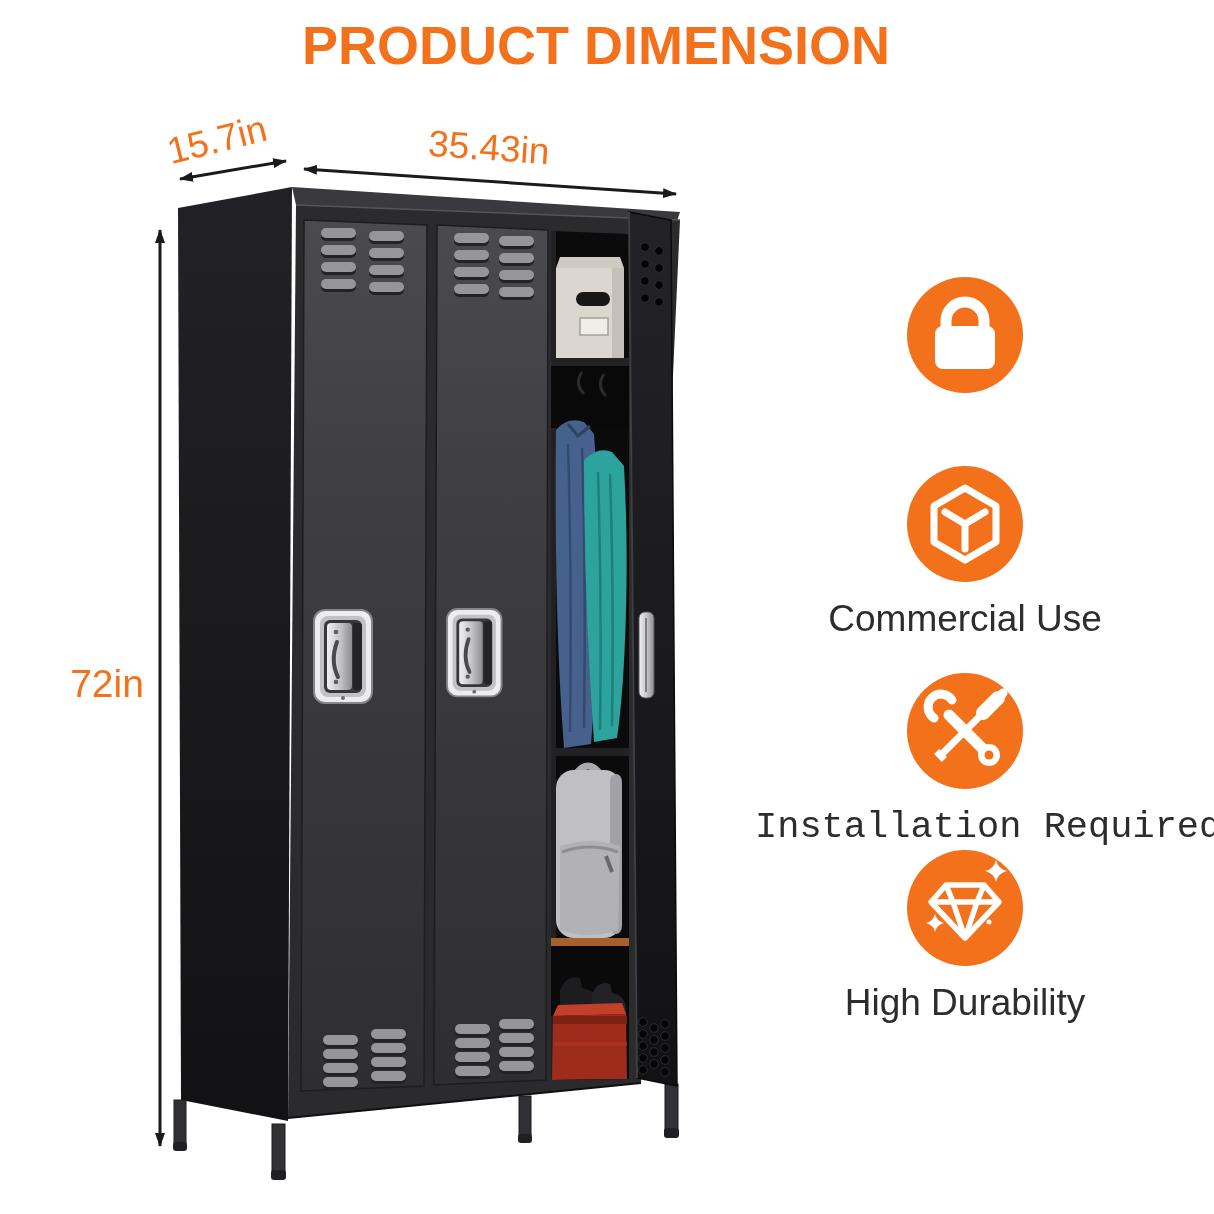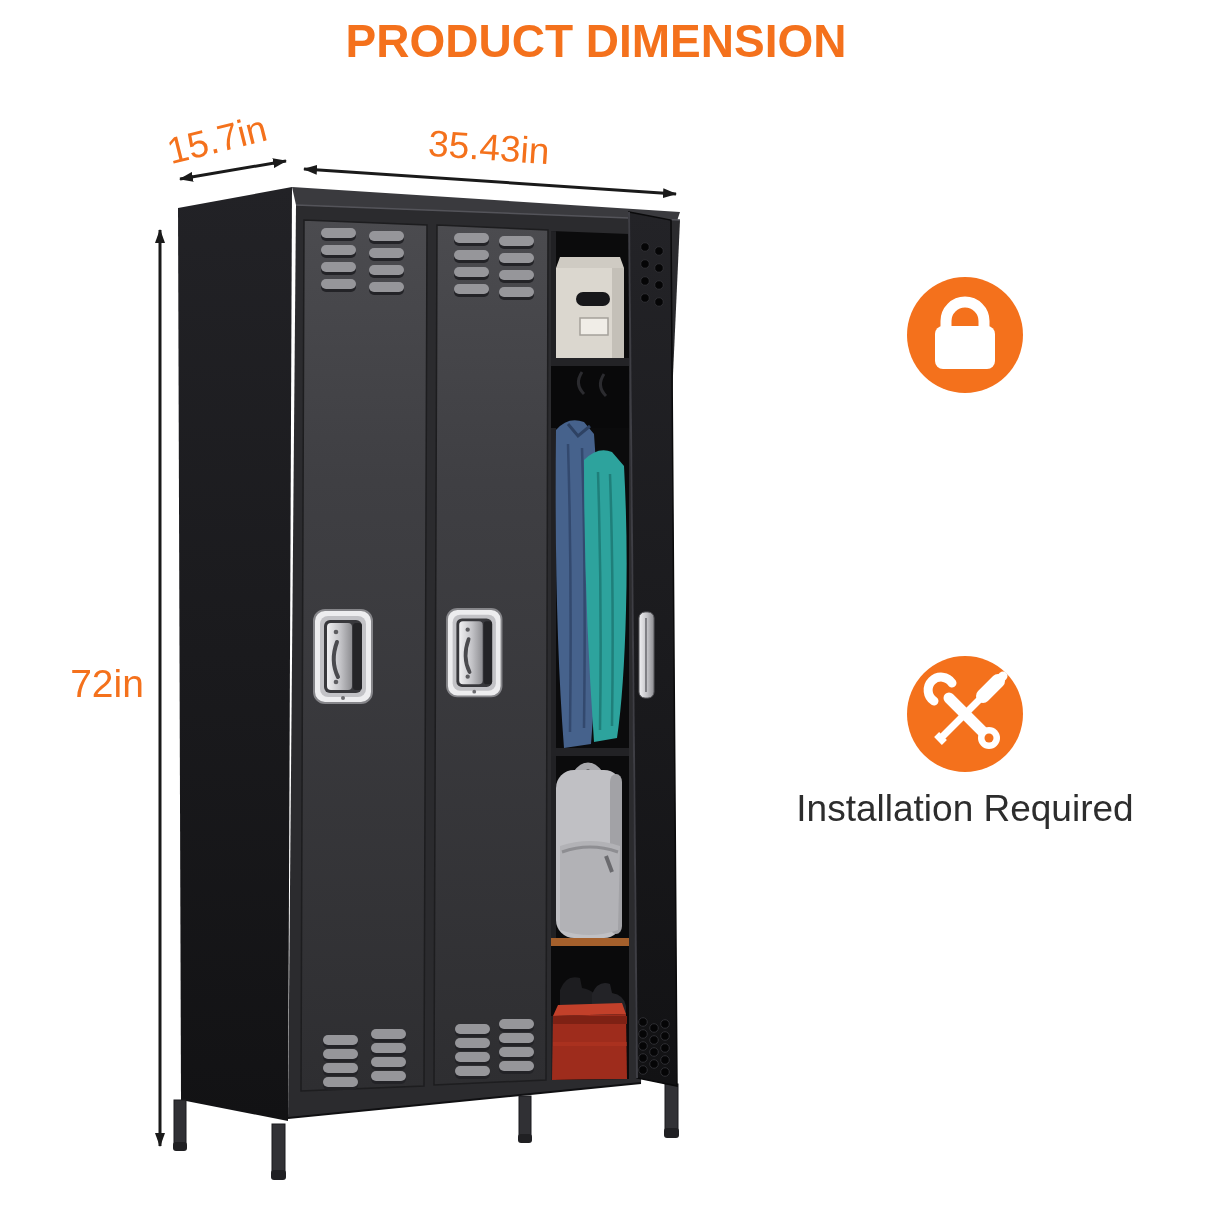--- a/index.html
+++ b/index.html
@@ -2,30 +2,30 @@
 <html><head>
 <meta charset="utf-8">
 <style>
   html,body{margin:0;padding:0;background:#ffffff;}
   .stage{
     position:relative;width:1214px;height:1214px;background:#ffffff;
     font-family:"Liberation Sans","DejaVu Sans",sans-serif;overflow:hidden;
   }
   .page-title{
     position:absolute;top:14px;left:0;width:1192px;margin:0;
-    text-align:center;font-size:46px;font-weight:bold;letter-spacing:0px;
+    text-align:center;font-size:54px;font-weight:bold;letter-spacing:0px;
     color:#F4711C;
   }
   .illustration{position:absolute;left:0;top:0;}
   .feature{position:absolute;left:755px;width:420px;text-align:center;}
   .feature .icon-wrap{display:inline-block;width:120px;height:120px;}
   .feature .feature-label{
     margin-top:10px;font-size:37px;color:#2d2d2d;white-space:nowrap;
   }
-  .f1{top:275px;} .f2{top:464px;} .f3{top:654px;} .f4{top:848px;}
+  .f1{top:275px;} .f2{top:464px;} .f3{top:671px;font-family:Liberation Mono, monospace;} .f4{top:848px;}
 </style>
 </head>
 <body>
 
 <div class="stage">
 
   <h1 class="page-title">PRODUCT DIMENSION</h1>
 
   <svg class="illustration" width="760" height="1214" viewBox="0 0 760 1214">
     <defs>
@@ -248,32 +248,58 @@
   <div class="feature f1">
     <span class="icon-wrap">
       <svg width="120" height="120" viewBox="-60 -60 120 120">
         <circle r="58" fill="#F4711C"></circle>
         <path d="M-19,-7 L-19,-14 A19,19 0 0 1 19,-14 L19,-7" stroke="#fff" stroke-width="11" fill="none"></path>
         <rect x="-30" y="-9" width="60" height="43" rx="8" fill="#fff"></rect>
       </svg>
     </span>
   </div>
 
+  <div class="feature f2">
+    <span class="icon-wrap">
+      <svg width="120" height="120" viewBox="-60 -60 120 120">
+        <circle r="58" fill="#F4711C"></circle>
+        <polygon points="0,-36 31,-18 31,18 0,36 -31,18 -31,-18" fill="none" stroke="#fff" stroke-width="7" stroke-linejoin="round"></polygon>
+        <path d="M-20,-12 L0,0 L20,-12 M0,0 L0,25" stroke="#fff" stroke-width="7" fill="none" stroke-linecap="round" stroke-linejoin="round"></path>
+      </svg>
+    </span>
+    <div class="feature-label">Commercial Use</div>
+  </div>
 
   <div class="feature f3">
     <span class="icon-wrap">
       <svg width="120" height="120" viewBox="-60 -60 120 120">
         <circle r="58" fill="#F4711C"></circle>
         <path d="M-31,-13 A13,13 0 1 1 -13,-31" stroke="#fff" stroke-width="9" fill="none" stroke-linecap="round"></path>
         <line x1="-16" y1="-16" x2="18" y2="18" stroke="#fff" stroke-width="11" stroke-linecap="round"></line>
         <circle cx="24" cy="24" r="11" fill="#fff"></circle>
         <circle cx="24" cy="24" r="4.5" fill="#F4711C"></circle>
         <line x1="38" y1="-38" x2="33" y2="-33" stroke="#fff" stroke-width="9" stroke-linecap="round"></line>
         <line x1="33" y1="-33" x2="18" y2="-18" stroke="#fff" stroke-width="14" stroke-linecap="round"></line>
         <line x1="16" y1="-16" x2="-22" y2="22" stroke="#fff" stroke-width="7" stroke-linecap="round"></line>
         <line x1="-22" y1="22" x2="-27" y2="27" stroke="#fff" stroke-width="11" stroke-linecap="butt"></line>
       </svg>
     </span>
     <div class="feature-label">Installation Required</div>
   </div>
 
+  <div class="feature f4">
+    <span class="icon-wrap">
+      <svg width="120" height="120" viewBox="-60 -60 120 120">
+        <circle r="58" fill="#F4711C"></circle>
+        <g fill="none" stroke="#fff" stroke-width="5.5" stroke-linejoin="round">
+          <path d="M-34,-6 L-19,-23 L19,-23 L34,-6 L0,30 Z"></path>
+          <path d="M-34,-6 L34,-6"></path>
+          <path d="M-19,-23 L-12,-6 L0,30 M19,-23 L12,-6 L0,30"></path>
+        </g>
+        <path d="M0,-11 Q2,-2 11,0 Q2,2 0,11 Q-2,2 -11,0 Q-2,-2 0,-11 Z" fill="#fff" transform="translate(31,-37)"></path>
+        <path d="M0,-9 Q1.7,-1.7 9,0 Q1.7,1.7 0,9 Q-1.7,1.7 -9,0 Q-1.7,-1.7 0,-9 Z" fill="#fff" transform="translate(-30,15)"></path>
+        <circle cx="24" cy="14" r="2.5" fill="#fff"></circle>
+      </svg>
+    </span>
+    <div class="feature-label">High Durability</div>
+  </div>
 
 </div>
 
 </body></html>

